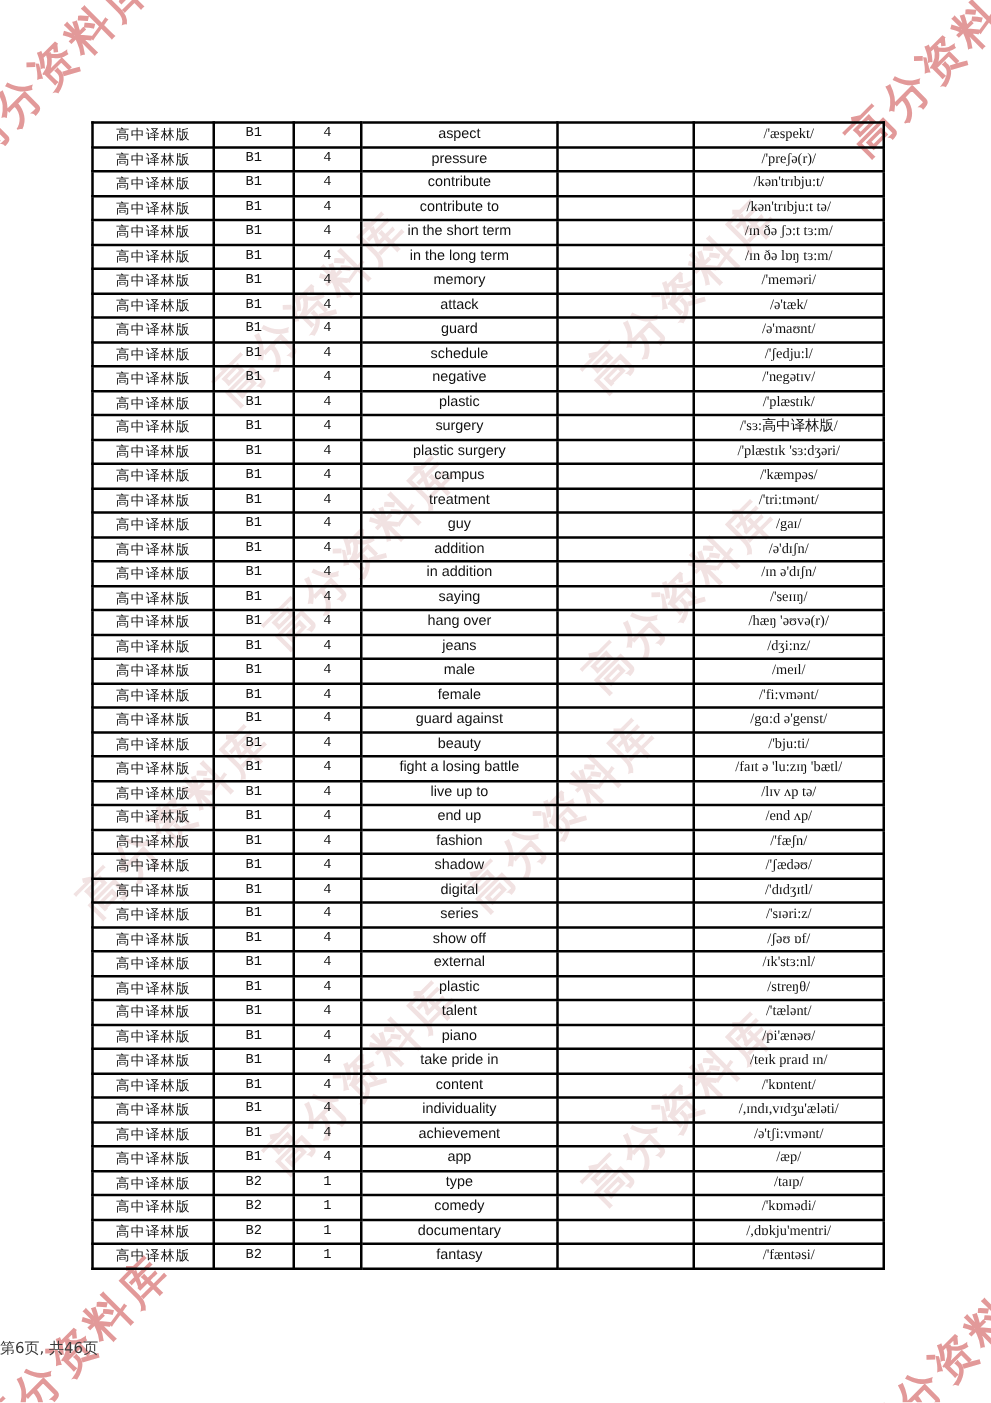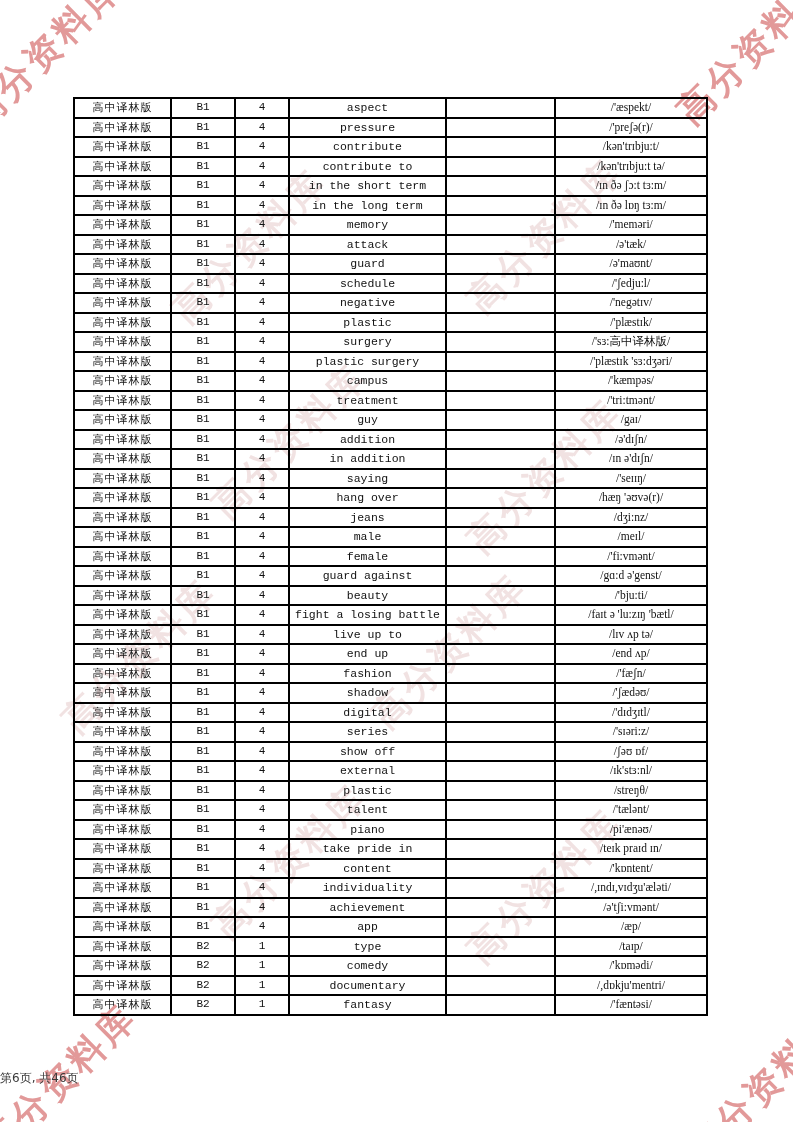--- a/index.html
+++ b/index.html
@@ -23,21 +23,21 @@
     line-height:17.5px;
     padding:0 2px;
     text-align:center;
     vertical-align:middle;
     white-space:nowrap;
     overflow:hidden;
     color:#111;
   }
   td.c-edition{font-size:11px;letter-spacing:1px;font-family:"DejaVu Sans",sans-serif;}
   td.c-level,td.c-unit{font-family:"Liberation Mono","DejaVu Sans Mono",monospace;font-size:11px;}
-  td.c-word{font-family:Liberation Mono, monospace;font-size:11.5px;}
+  td.c-word{font-family:Liberation Sans, sans-serif;font-size:11.5px;}
   td.c-meaning{font-size:11px;}
   td.c-phon{font-family:Liberation Serif, serif;font-size:11.5px;}
   
   .wm{
     position:absolute;
     transform:rotate(-45deg);
     white-space:nowrap;
     font-size:36px;
     font-weight:bold;
     letter-spacing:4px;

